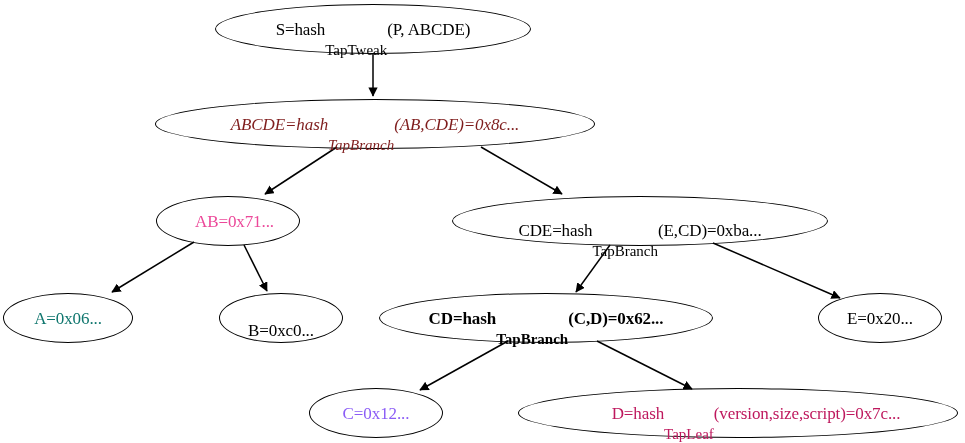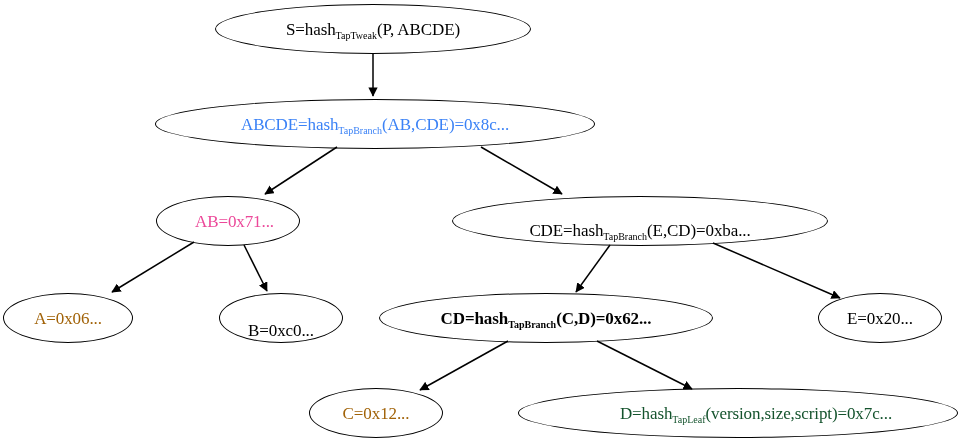--- a/index.html
+++ b/index.html
@@ -34,25 +34,25 @@
     white-space: nowrap;
   }
   .node-label {
     font-size: 17px;
     color: #000000;
     line-height: 1;
     white-space: nowrap;
     letter-spacing: -0.1px;
   }
   .node-label sub {
-    font-size: 10px;
+    font-size: 15px;
     line-height: 0;
     vertical-align: baseline;
     position: relative;
-    top: 4px;
+    top: 20px;
     letter-spacing: 0px;
   }
 </style>
 </head>
 <body>
 
 <div id="canvas">
 
   <svg id="edges" viewBox="0 0 965 443" xmlns="http://www.w3.org/2000/svg">
     <defs>
@@ -71,41 +71,41 @@
         <line x1="508" y1="341" x2="420" y2="390" marker-end="url(#arrowhead)"></line>
         <line x1="597" y1="341" x2="692" y2="389" marker-end="url(#arrowhead)"></line>
       </g>
   </svg>
 
   <div id="node-layer">
       <div class="node" style="left: 215px; top: 4px; width: 316px; height: 50px; border-color: rgb(0, 0, 0);">
         <span class="node-label" style="color: rgb(0, 0, 0);"><span>S=hash</span><sub>TapTweak</sub><span>(P, ABCDE)</span></span>
       </div>
       <div class="node" style="left: 155px; top: 99px; width: 440px; height: 50px; border-color: rgb(0, 0, 0);">
-        <span class="node-label" style="color: #3b82f6;"><span>ABCDE=hash</span><sub>TapBranch</sub><span>(AB,CDE)=0x8c...</span></span>
+        <span class="node-label" style="color: #7f1d1d; font-style: italic;"><span>ABCDE=hash</span><sub>TapBranch</sub><span>(AB,CDE)=0x8c...</span></span>
       </div>
       <div class="node" style="left: 156px; top: 196px; width: 144px; height: 50px; border-color: rgb(0, 0, 0);">
         <span class="node-label" style="color: #ec4899; margin-left: 13px;">AB=0x71...</span>
       </div>
       <div class="node" style="left: 452px; top: 196px; width: 376px; height: 50px; border-color: rgb(0, 0, 0);">
         <span class="node-label" style="color: rgb(0, 0, 0); margin-top: 18px;"><span>CDE=hash</span><sub>TapBranch</sub><span>(E,CD)=0xba...</span></span>
       </div>
       <div class="node" style="left: 3px; top: 293px; width: 130px; height: 50px; border-color: rgb(0, 0, 0);">
-        <span class="node-label" style="color: #a16207;">A=0x06...</span>
+        <span class="node-label" style="color: #0f766e;">A=0x06...</span>
       </div>
       <div class="node" style="left: 219px; top: 293px; width: 124px; height: 50px; border-color: rgb(0, 0, 0);">
         <span class="node-label" style="color: rgb(0, 0, 0); margin-top: 24px;">B=0xc0...</span>
       </div>
       <div class="node" style="left: 379px; top: 293px; width: 334px; height: 50px; border-color: rgb(0, 0, 0); font-weight: bold;">
         <span class="node-label" style="color: rgb(0, 0, 0);"><span>CD=hash</span><sub>TapBranch</sub><span>(C,D)=0x62...</span></span>
       </div>
       <div class="node" style="left: 818px; top: 293px; width: 124px; height: 50px; border-color: rgb(0, 0, 0); text-align: center;">
         <span class="node-label" style="color: rgb(0, 0, 0);">E=0x20...</span>
       </div>
       <div class="node" style="left: 309px; top: 388px; width: 134px; height: 50px; border-color: rgb(0, 0, 0);">
-        <span class="node-label" style="color: #a16207;">C=0x12...</span>
+        <span class="node-label" style="color: #8b5cf6;">C=0x12...</span>
       </div>
       <div class="node" style="left: 518px; top: 388px; width: 440px; height: 50px; border-color: rgb(0, 0, 0);">
-        <span class="node-label" style="color: #14532d; margin-left: 36px;"><span>D=hash</span><sub>TapLeaf</sub><span>(version,size,script)=0x7c...</span></span>
+        <span class="node-label" style="color: #be185d; margin-left: 36px;"><span>D=hash</span><sub>TapLeaf</sub><span>(version,size,script)=0x7c...</span></span>
       </div>
     </div>
 
 </div>
 
 </body></html>

